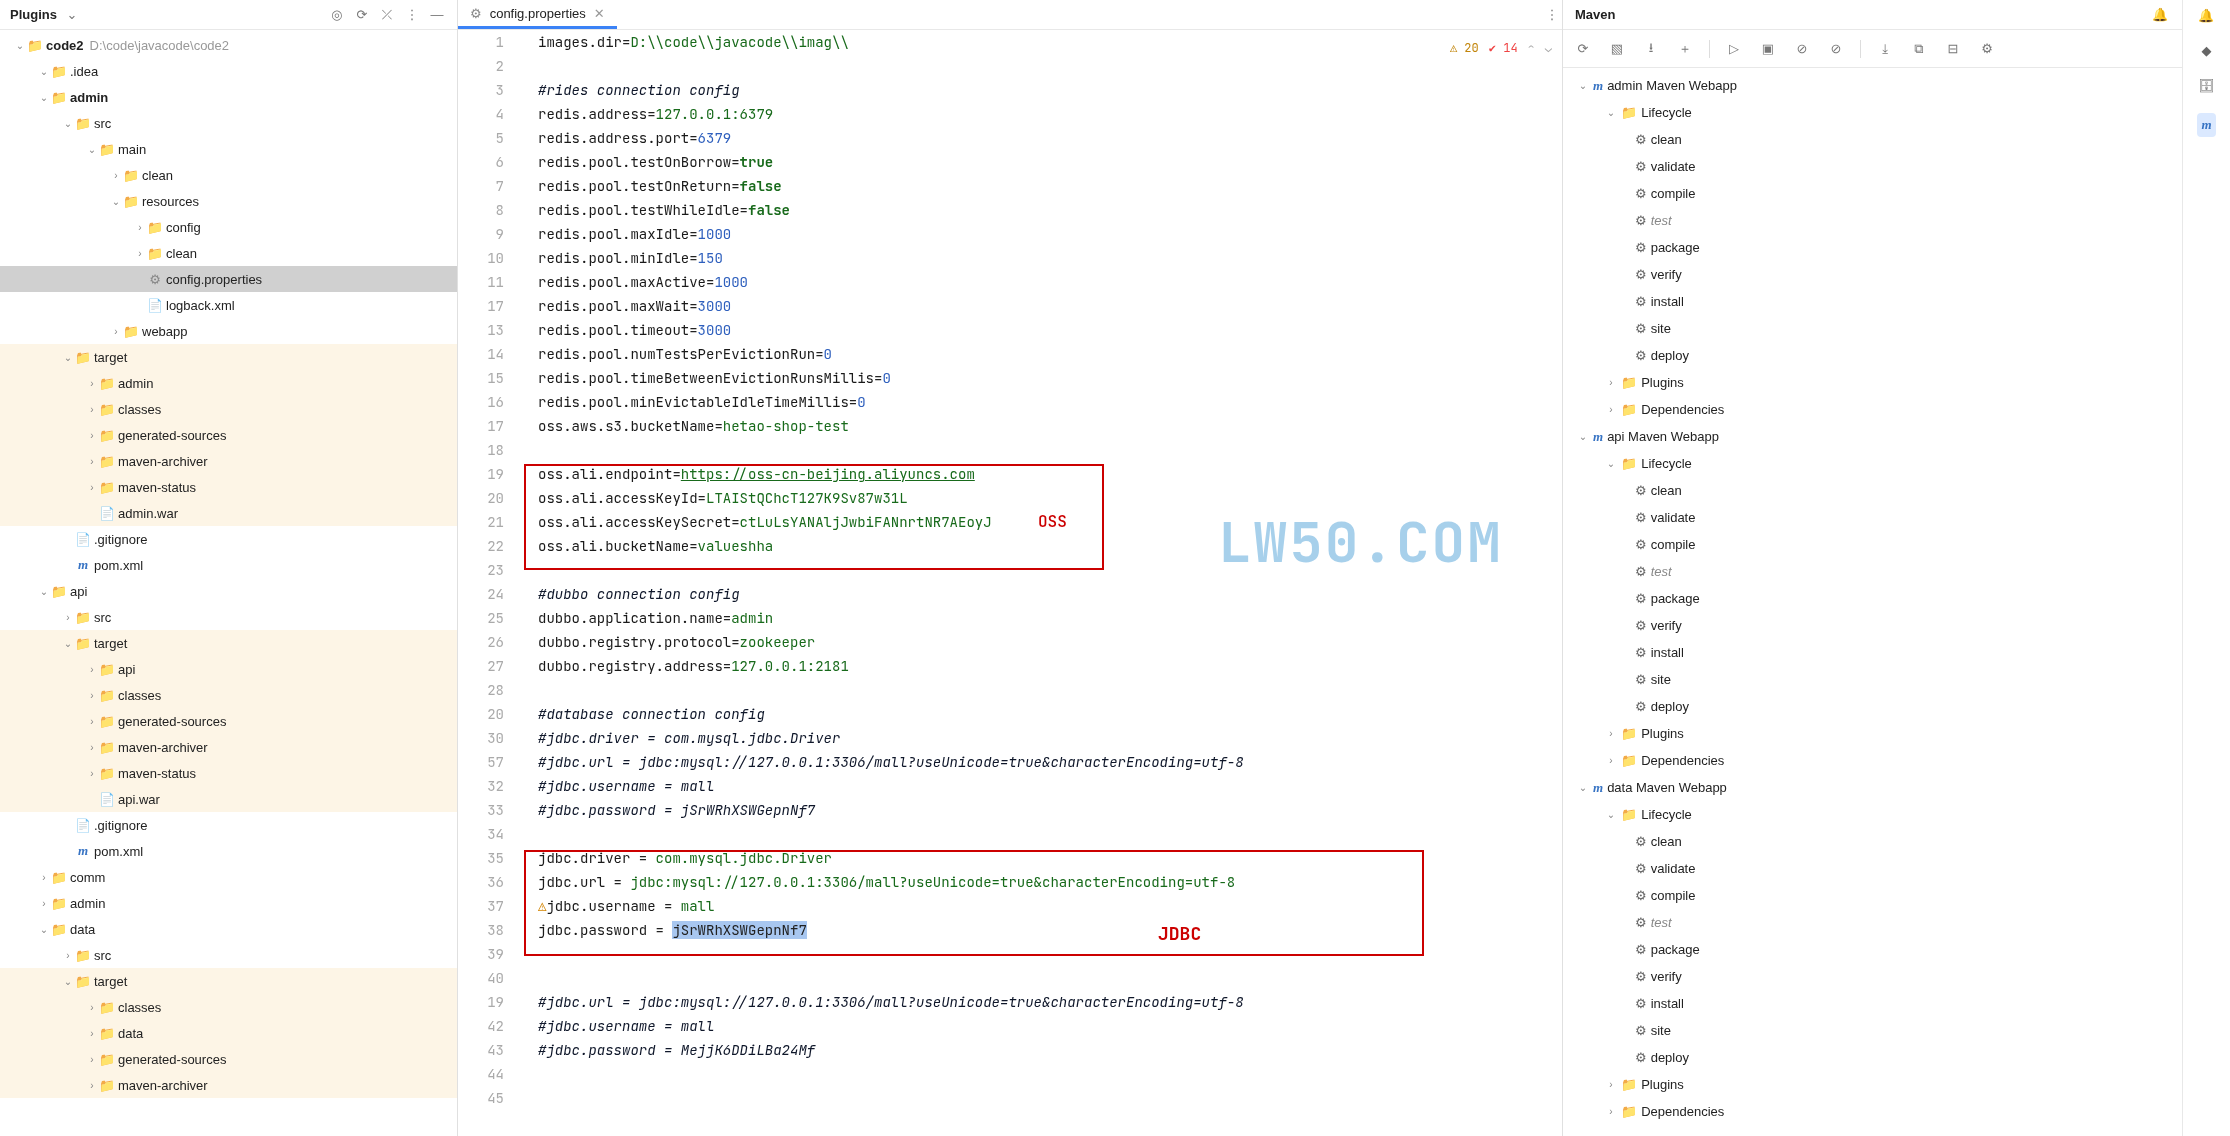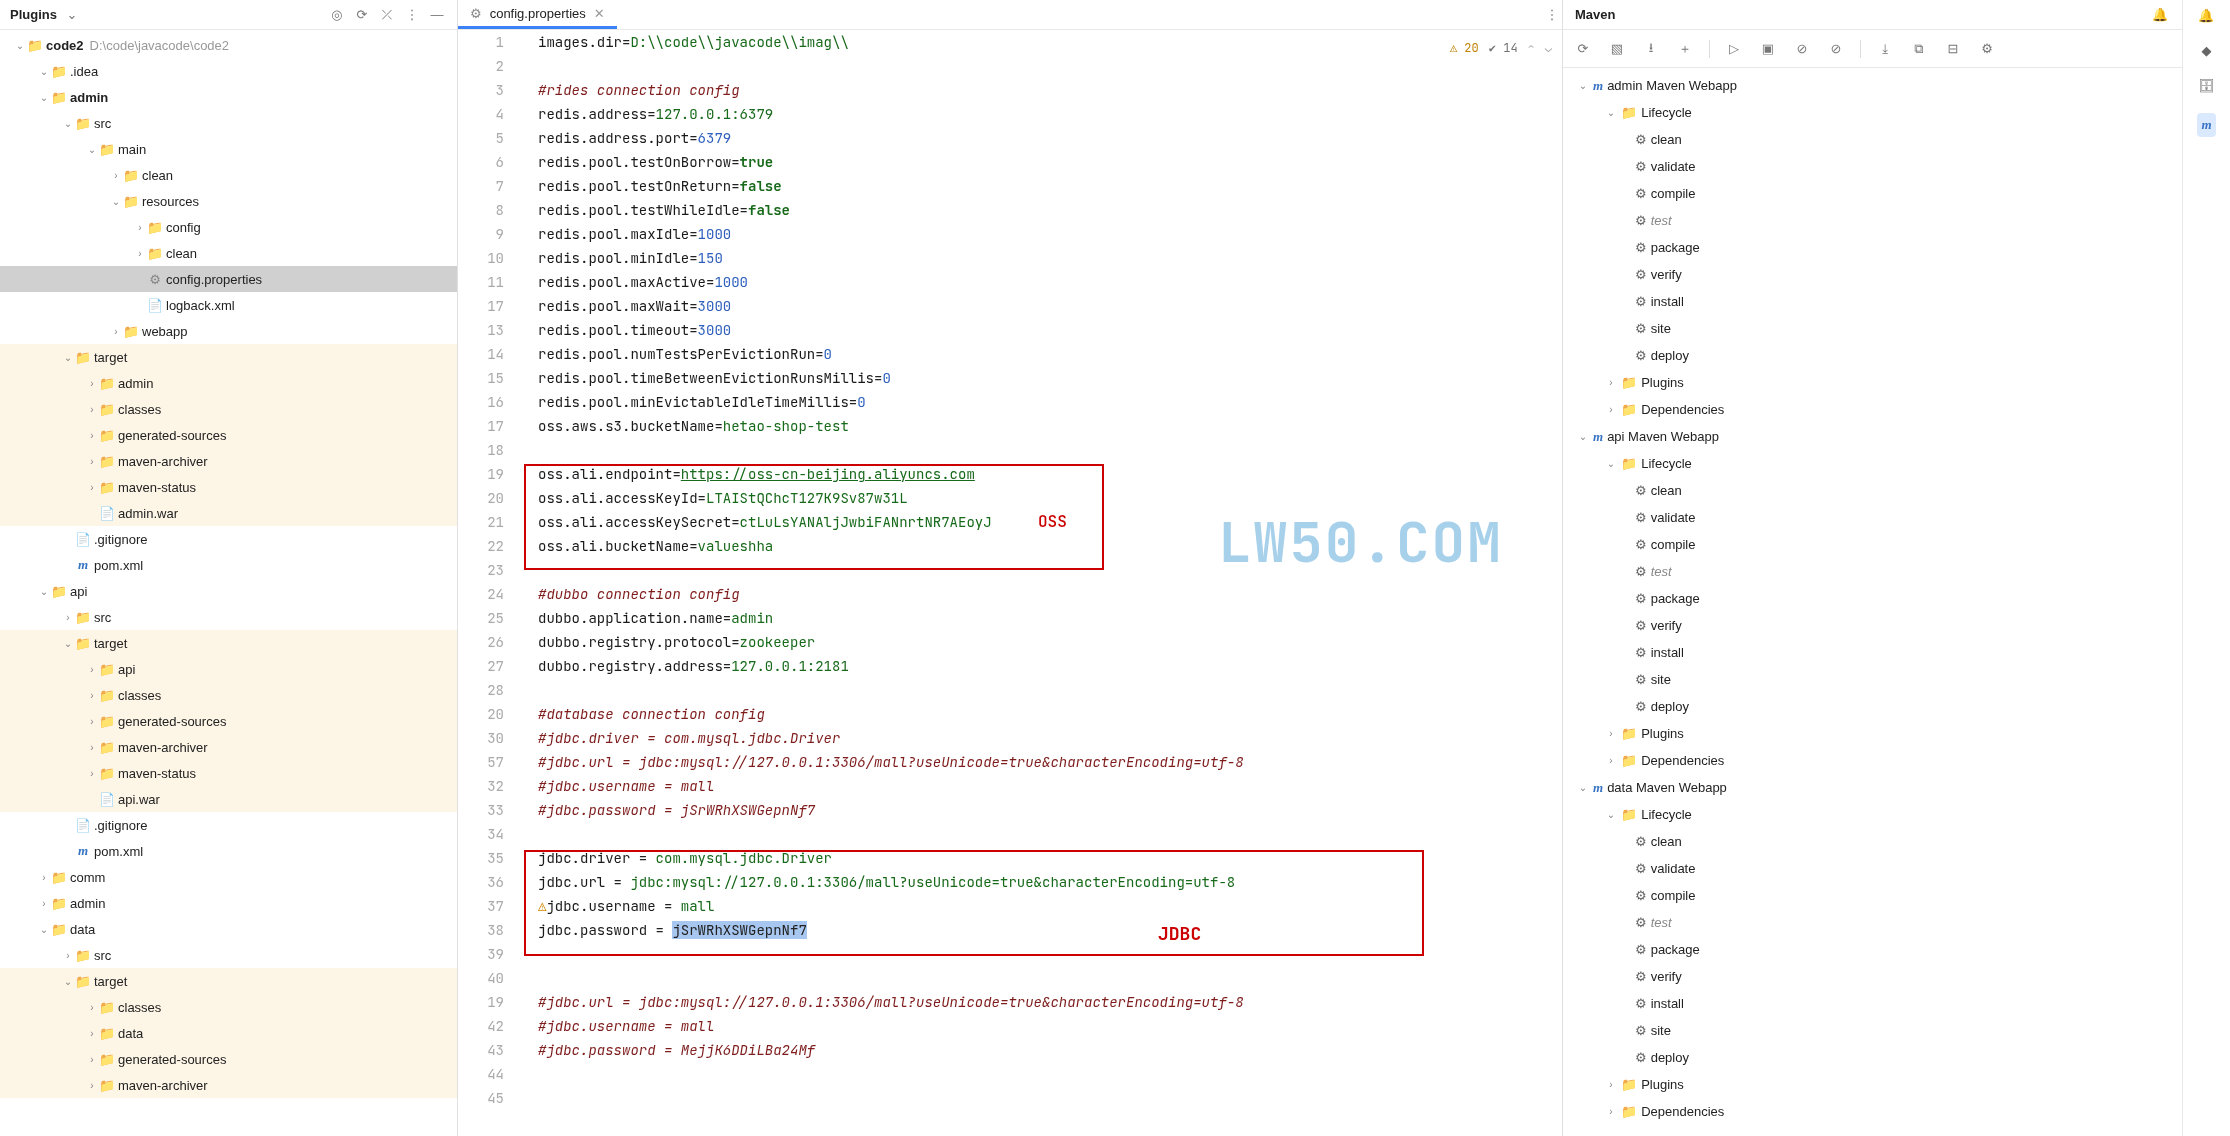--- a/index.html
+++ b/index.html
@@ -29,26 +29,26 @@
 .editor-body { flex: 1; overflow: auto; position: relative; font-family: "JetBrains Mono","Consolas",monospace; font-size: 14px; line-height: 24px; }
 .gutter { position: absolute; left: 0; top: 0; width: 60px; text-align: right; color: #aaa; padding-right: 14px; user-select: none; }
 .code { margin-left: 70px; padding-left: 10px; white-space: pre; }
 .code-line { height: 24px; }
 .gutter-line { height: 24px; }
 .k { color: #1a1a1a; }
 .num { color: #2e5fbd; }
 .bool { color: #186a1b; font-weight: 600; }
 .val { color: #186a1b; }
 .url { color: #186a1b; text-decoration: underline; }
-.cmt { color: #7f1d1d; font-style: italic; }
+.cmt { color: #0f172a; font-style: italic; }
 .sel { background: #a8c7f0; }
 .warn-mark { color: #d38400; }
 .editor-top-right { position: absolute; right: 10px; top: 6px; display: flex; gap: 10px; align-items: center; font-size: 12px; }
 .badge-w { color: #c2850a; }
-.badge-c { color: #737373; }
+.badge-c { color: #ef4444; }
 .box-red { position: absolute; border: 2px solid #c00; pointer-events: none; }
 .anno-oss { position: absolute; color: #c00; font-size: 16px; font-weight: 500; }
 .anno-jdbc { position: absolute; color: #c00; font-size: 18px; font-weight: 600; }
 .watermark { position: absolute; left: 760px; top: 500px; font-size: 56px; color: rgba(60,150,210,0.45); font-weight: 700; letter-spacing: 2px; }
 .maven-panel { width: 620px; border-left: 1px solid #e0e0e0; display: flex; flex-direction: column; }
 .maven-header { height: 30px; display: flex; align-items: center; padding: 8px 12px; border-bottom: 1px solid #e8e8e8; font-weight: 600; }
 .maven-toolbar { height: 38px; display: flex; align-items: center; padding: 0 10px; gap: 14px; border-bottom: 1px solid #e8e8e8; color: #666; }
 .maven-toolbar .sep { width: 1px; height: 18px; background: #ddd; }
 .maven-tree { flex: 1; overflow-y: auto; padding-top: 4px; }
 .mv-row { display: flex; align-items: center; height: 27px; gap: 4px; }

